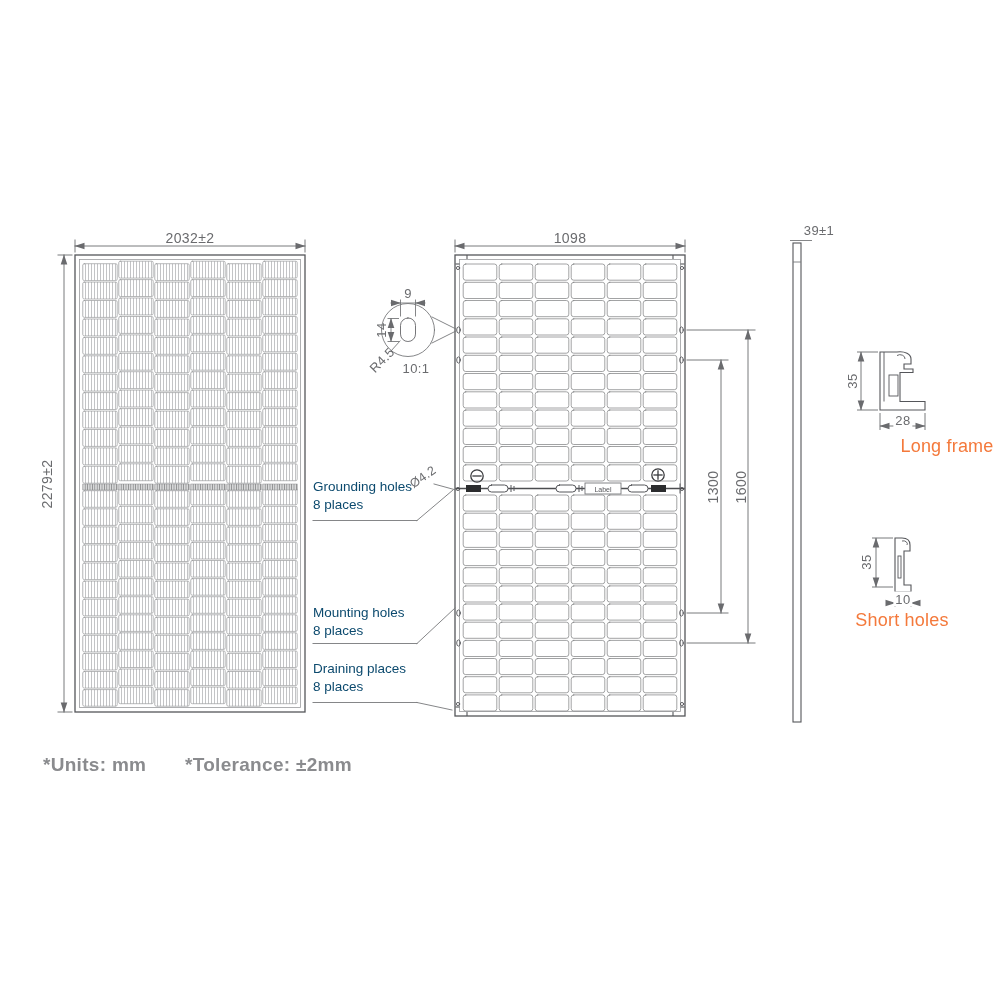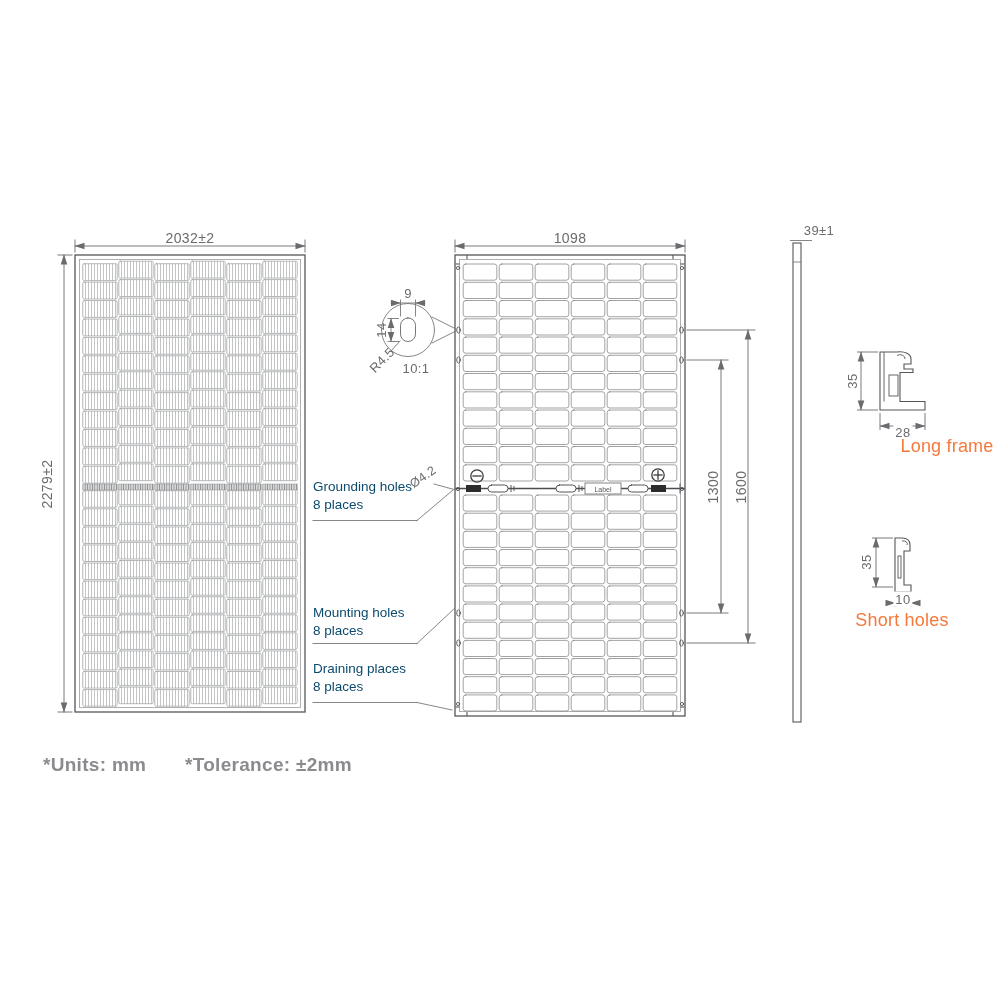--- a/index.html
+++ b/index.html
@@ -530,21 +530,21 @@
   <div class="lbl">8 places</div>
 </div>
 <div style="position:absolute;left:313px;top:660px;">
   <div class="lbl">Draining places</div>
   <div class="lbl">8 places</div>
 </div>
 
 <div class="txt dim-s c" style="left:819px;top:230px;">39±1</div>
 
 <div class="txt dim-s r90" style="left:852px;top:381px;">35</div>
-<div class="txt dim-s c wbg" style="left:903px;top:432px;">28</div>
+<div class="txt dim-s c wbg" style="left:903px;top:420px;">28</div>
 <div class="txt frame-lbl c" style="left:899px;top:446px;margin-left:48px;">Long frame</div>
 
 <div class="txt dim-s r90" style="left:866px;top:562px;">35</div>
 <div class="txt dim-s c wbg" style="left:903px;top:599px;">10</div>
 <div class="txt frame-lbl c" style="left:902px;top:620px;">Short holes</div>
 
 <div class="txt note" style="left:43px;top:754px;">*Units: mm</div>
 <div class="txt note" style="left:185px;top:754px;">*Tolerance: ±2mm</div>
 
 </div>

